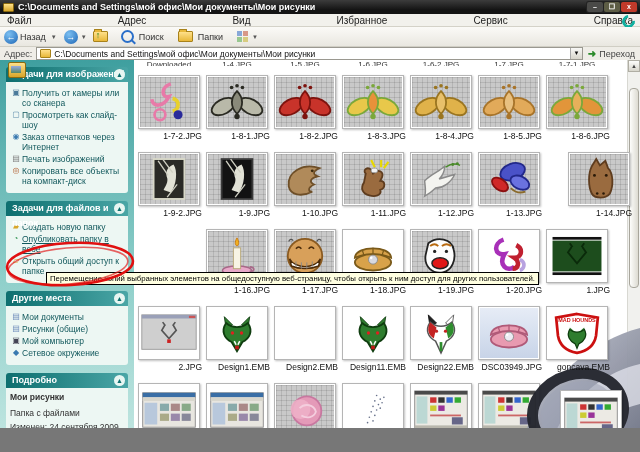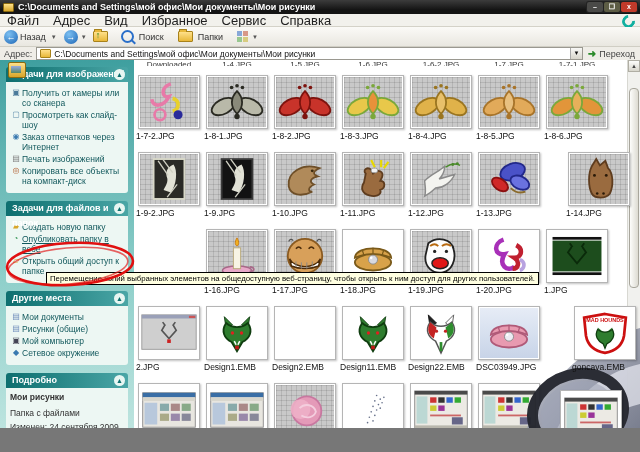--- a/index.html
+++ b/index.html
@@ -6,21 +6,21 @@
   .window{position:relative;width:640px;height:428px;background:#fff;overflow:hidden;outline:1px solid #222;}
   
   .titlebar{position:absolute;left:0;top:0;width:640px;height:14px;background:linear-gradient(180deg,#3c3c3c,#141414 70%);display:flex;align-items:center;color:#fff;font-size:9px;font-weight:bold;}
   .titleicon{width:9px;height:7px;margin:0 4px 0 3px;background:linear-gradient(180deg,#ffe28a,#d8a62a);border:1px solid #8a6a10;border-radius:1px;}
   .wbtns{position:absolute;right:2px;top:1px;display:flex;gap:1px;background:#222;border-radius:3px;padding:1px;}
   .wbtn{width:16px;height:10px;border-radius:2px;color:#fff;font-size:7px;line-height:10px;text-align:center;}
   .wbtn.min{background:#4a4a48;}
   .wbtn.max{background:#5d5d45;}
   .wbtn.close{background:#c13a2a;}
   
-  .menubar{position:absolute;left:0;top:14px;width:640px;height:12px;background:#f2f1ec;border-bottom:1px solid #d4d2c8;display:flex;align-items:center;font-size:13px;color:#222;}
+  .menubar{position:absolute;left:0;top:14px;width:640px;height:12px;background:#f2f1ec;border-bottom:1px solid #d4d2c8;display:flex;align-items:center;font-size:10px;color:#222;justify-content:space-between;}
   .menubar span{padding:0 7px;}
   .ringlogo{position:absolute;right:5px;top:15px;width:13px;height:13px;border:3px solid #12b0a0;border-top-color:transparent;border-radius:50%;transform:rotate(40deg);box-sizing:border-box;}
   
   .toolbar{position:absolute;left:0;top:27px;width:640px;height:19px;background:linear-gradient(180deg,#fbfaf7,#e9e7e0);border-bottom:1px solid #d0cec4;display:flex;align-items:center;font-size:9px;color:#333;}
   .navcircle{width:14px;height:14px;border-radius:50%;background:radial-gradient(circle at 35% 30%,#7cc0f2,#1c64b4);color:#fff;font-size:9px;font-weight:bold;line-height:14px;text-align:center;margin-left:4px;}
   .tb-lab{margin:0 2px;}
   .ddv{font-size:6px;color:#555;margin:0 3px;}
   .folderico{position:relative;width:13px;height:9px;background:linear-gradient(180deg,#ffe08a,#e8b83a);border:1px solid #a8821a;border-radius:1px;margin:0 3px;}
   .folderico:before{content:"";position:absolute;left:0;top:-3px;width:6px;height:2px;background:#e8b83a;border:1px solid #a8821a;border-bottom:none;border-radius:1px 1px 0 0;}
   .uparrow{position:absolute;left:2px;top:-2px;color:#1d7d1d;font-size:9px;font-weight:bold;}
@@ -47,39 +47,39 @@
   .task .ic{width:12px;flex:0 0 12px;text-align:center;font-size:8px;}
   .task.hover .lb{text-decoration:underline;}
   .p1icon{position:absolute;left:2px;top:-5px;width:16px;height:14px;background:linear-gradient(180deg,#ffe08a,#d8a62a);border:1px solid #8a6a10;border-radius:2px;z-index:2;}
   .p1icon:after{content:"";position:absolute;left:2px;top:3px;width:10px;height:7px;background:linear-gradient(180deg,#9ad,#586);}
   .details .panel-b{color:#333;}
   .details .t1{font-weight:bold;margin-bottom:6px;}
   .details .t2{margin-bottom:4px;}
   
   .files{position:absolute;left:134px;top:0;width:506px;height:392px;background:#fff;overflow:hidden;}
   .partial{position:absolute;top:0;height:6px;overflow:hidden;font-size:8px;color:#333;text-align:center;width:66px;}
-  .cell{position:absolute;width:66px;text-align:left;}
+  .cell{position:absolute;width:66px;text-align:right;}
   .tframe{margin:0 auto;width:58px;height:50px;background:#fff;border:1px solid #b5b5b5;box-shadow:1px 1px 2px rgba(0,0,0,.25);padding:1px;}
   .tart{width:100%;height:100%;}
   .bg-grid{background-color:#c9c9c9;background-image:linear-gradient(rgba(0,0,0,.10) 1px,transparent 1px),linear-gradient(90deg,rgba(0,0,0,.10) 1px,transparent 1px);background-size:5px 5px;}
   .bg-white{background:#fff;}
   .bg-sky{background:linear-gradient(180deg,#e6ecf6,#c8d4e8);}
   .tlabel{font-size:8.5px;margin-top:2px;color:#111;white-space:nowrap;overflow:hidden;}
   .tart svg{width:100%;height:100%;display:block;}
   
   .sb{position:absolute;right:0;top:0;width:12px;height:392px;background:#f1f1ee;border-left:1px solid #d8d8d2;}
   .sb .btn{position:absolute;left:0;width:12px;height:12px;background:linear-gradient(180deg,#fdfdfb,#d8d6cc);border:1px solid #b0aea4;box-sizing:border-box;font-size:6px;text-align:center;line-height:10px;color:#444;}
   .sb .up{top:0;}
   .sb .down{bottom:0;}
   .sb .thumb{position:absolute;left:1px;top:28px;width:10px;height:200px;background:linear-gradient(90deg,#fdfdfb,#dddbd2);border:1px solid #a8a69c;border-radius:4px;box-sizing:border-box;}
   
   .tooltip{position:absolute;left:46px;top:212px;height:11px;background:#ffffe1;border:1px solid #000;font-size:7.8px;line-height:11px;padding:0 3px;white-space:nowrap;z-index:60;color:#000;}
   .redmark{position:absolute;left:2px;top:178px;width:142px;height:54px;z-index:70;pointer-events:none;}
   .watermark{position:absolute;right:0;bottom:0;width:150px;height:158px;z-index:40;pointer-events:none;opacity:.96;}
-  .z50{z-index:50;margin-left:28px;}
+  .z50{z-index:50;}
   .overlaythumb{position:absolute;z-index:55;}
 </style>
 </head>
 <body>
 
 <div class="window">
 
   <div class="titlebar">
     <span class="titleicon"></span>
     <span>C:\Documents and Settings\мой офис\Мои документы\Мои рисунки</span>

